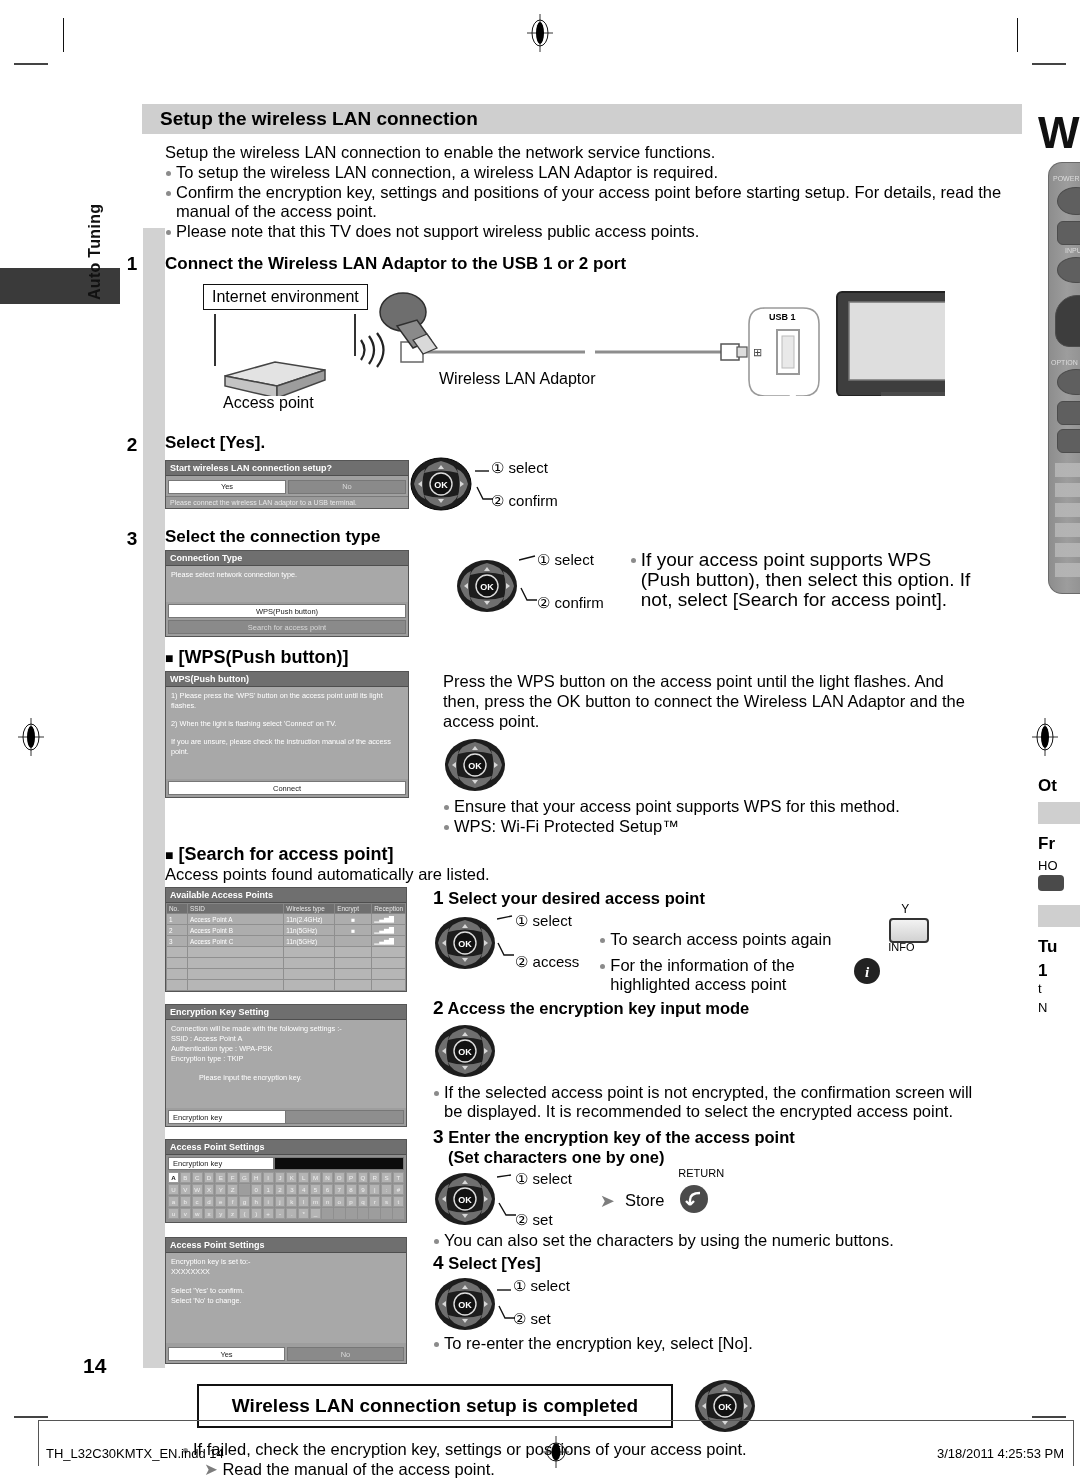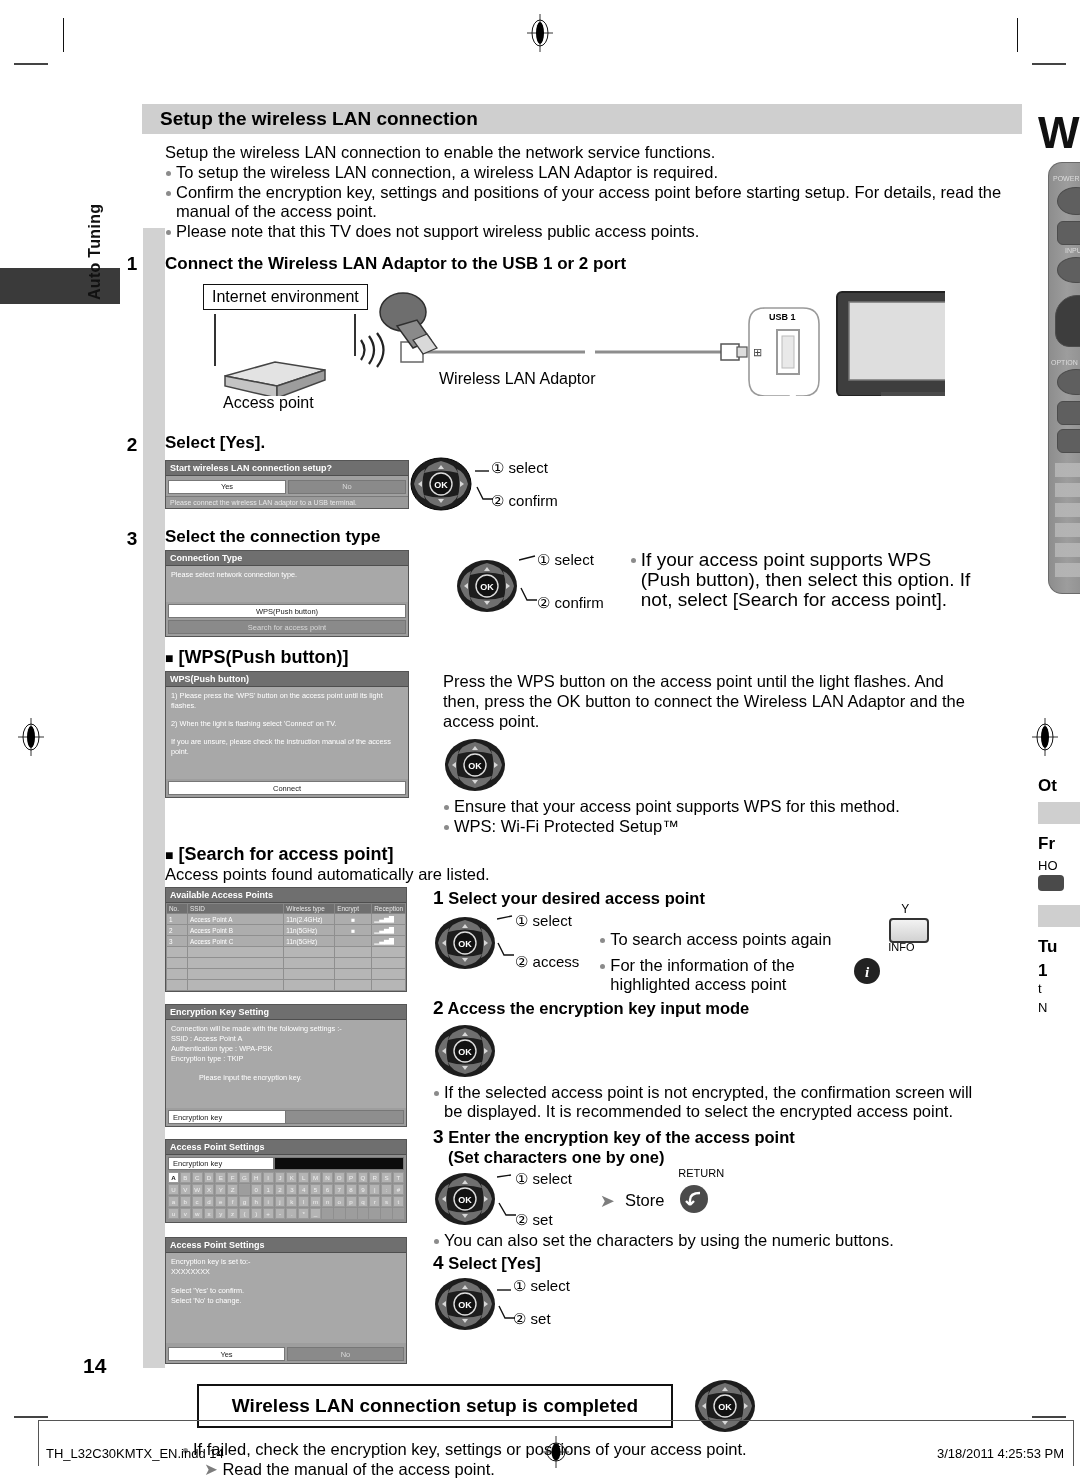--- a/index.html
+++ b/index.html
@@ -707,20 +707,21 @@
               </div>
               <svg width="22" height="50" viewBox="0 0 22 50">
                 <path d="M0 14 L14 14" stroke="#111" stroke-width="1.4" fill="none"></path>
                 <path d="M2 30 L8 42 L18 42" stroke="#111" stroke-width="1.4" fill="none"></path>
               </svg>
               <div style="margin-left:-6px;">
                 <div class="callout" style="margin-bottom:14px;">① select</div>
                 <div class="callout">② set</div>
               </div>
             </div>
+            <div class="bul" style="margin-top:2px;width:530px;">To re-enter the encryption key, select [No].</div>
           </div>
 
         </div>
       </div>
     </div>
 
     <div style="margin-left:55px;margin-top:14px;display:flex;align-items:center;gap:20px;">
       <div class="completed">Wireless LAN connection setup is completed</div>
       <div class="okpad">
         <svg width="64" height="56" viewBox="0 0 64 56">

